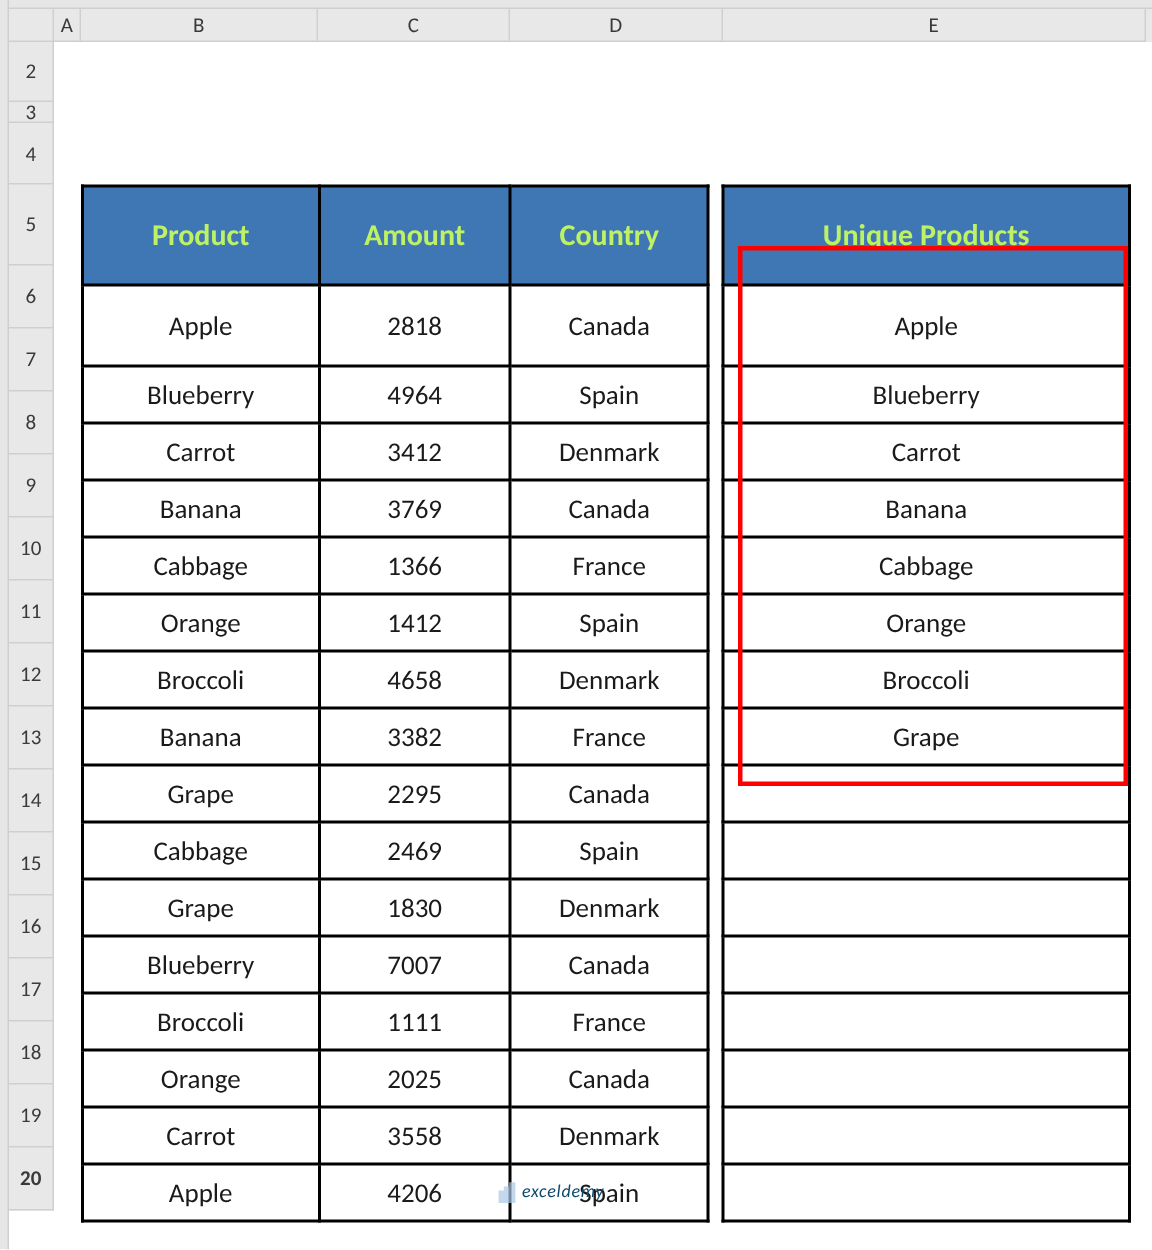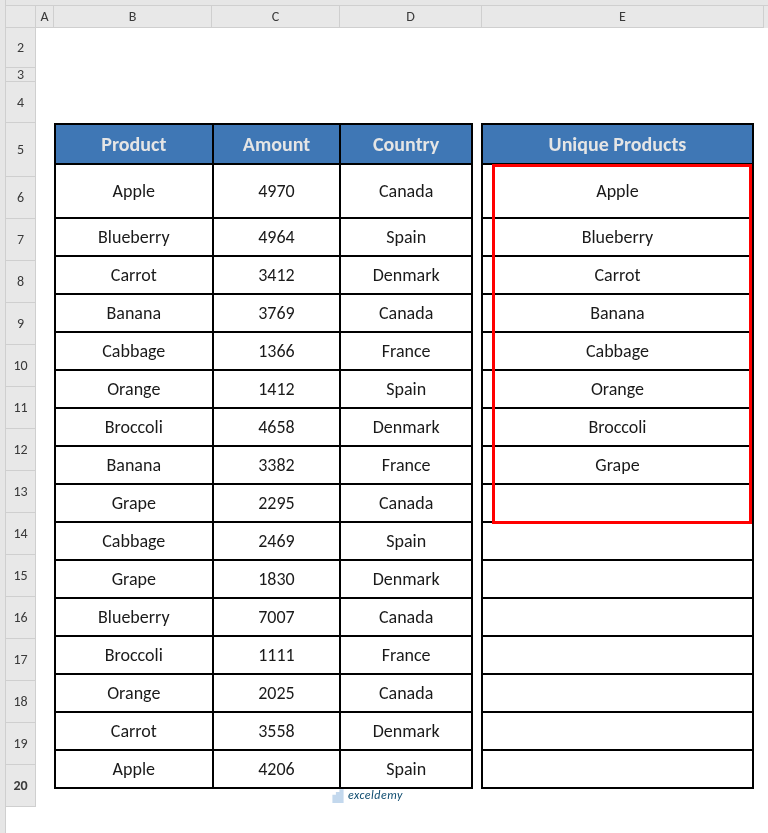--- a/index.html
+++ b/index.html
@@ -83,25 +83,25 @@
     position: absolute;
     top: 95px; left: 18px;
     width: 700px;
   }
   table.data {
     border-collapse: collapse;
     width: 100%;
   }
   table.data th {
     background: #3f77b5;
-    color: #e5e5e5;
+    color: #bef264;
     font-weight: bold;
     font-size: 20px;
     border: 2px solid #000;
-    padding: 7px 0;
+    padding: 20px 0;
     text-align: center;
   }
   table.data td {
     border: 2px solid #000;
     text-align: center;
     font-size: 18px;
     color: #1a1a1a;
     background: #fff;
     height: 38px;
   }
@@ -207,21 +207,21 @@
             <th>Product</th>
             <th>Amount</th>
             <th>Country</th>
             <th class="gap-col"></th>
             <th>Unique Products</th>
           </tr>
         </thead>
         <tbody id="tbody">
             <tr class="row-5">
               <td>Apple</td>
-              <td>4970</td>
+              <td>2818</td>
               <td>Canada</td>
               <td class="gap-col"></td>
               <td>Apple</td>
             </tr>
             <tr>
               <td>Blueberry</td>
               <td>4964</td>
               <td>Spain</td>
               <td class="gap-col"></td>
               <td>Blueberry</td>

